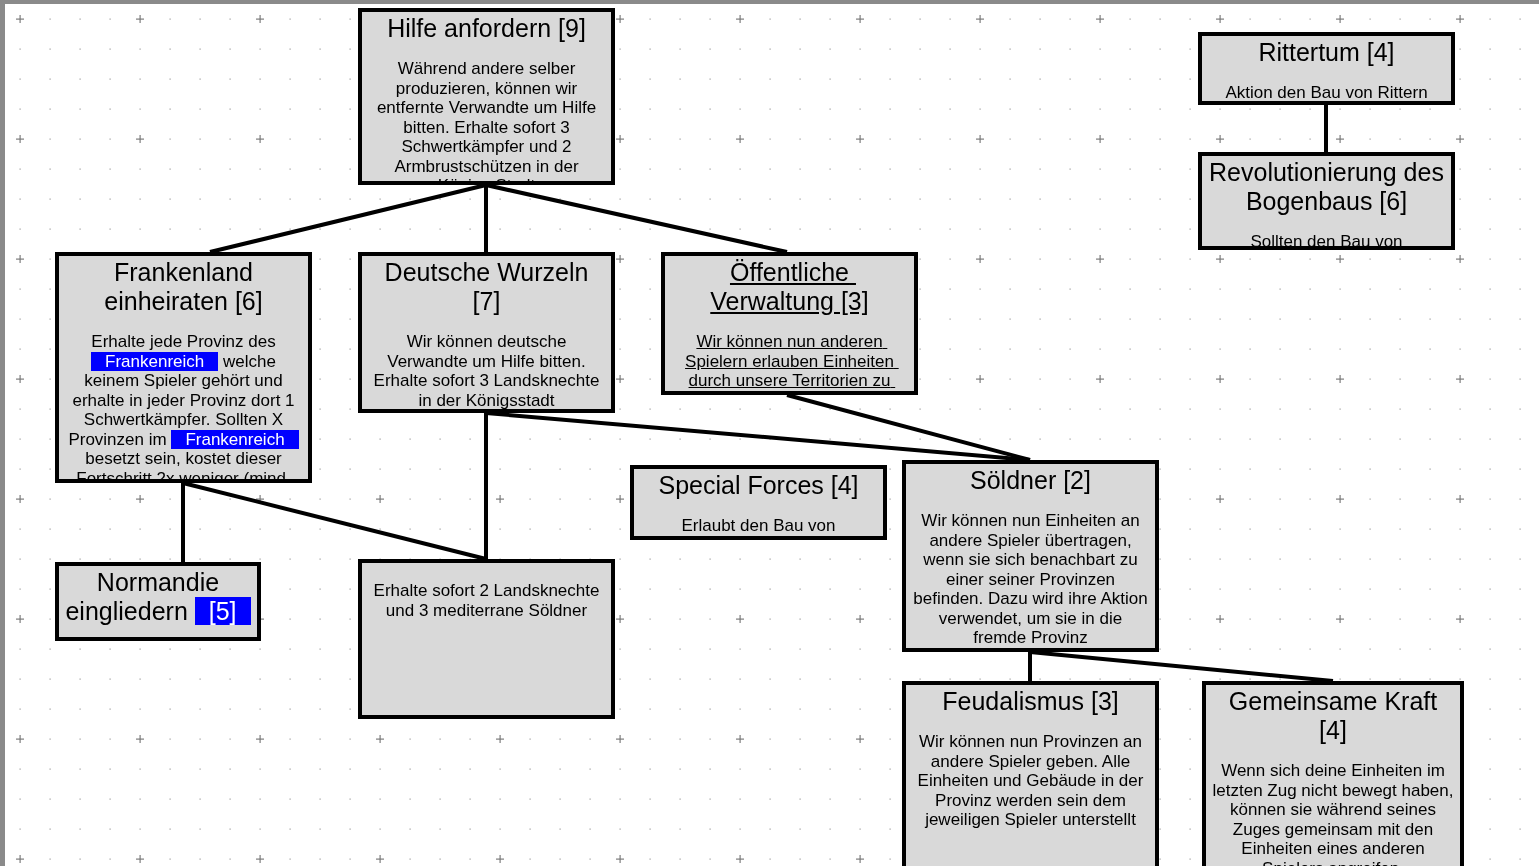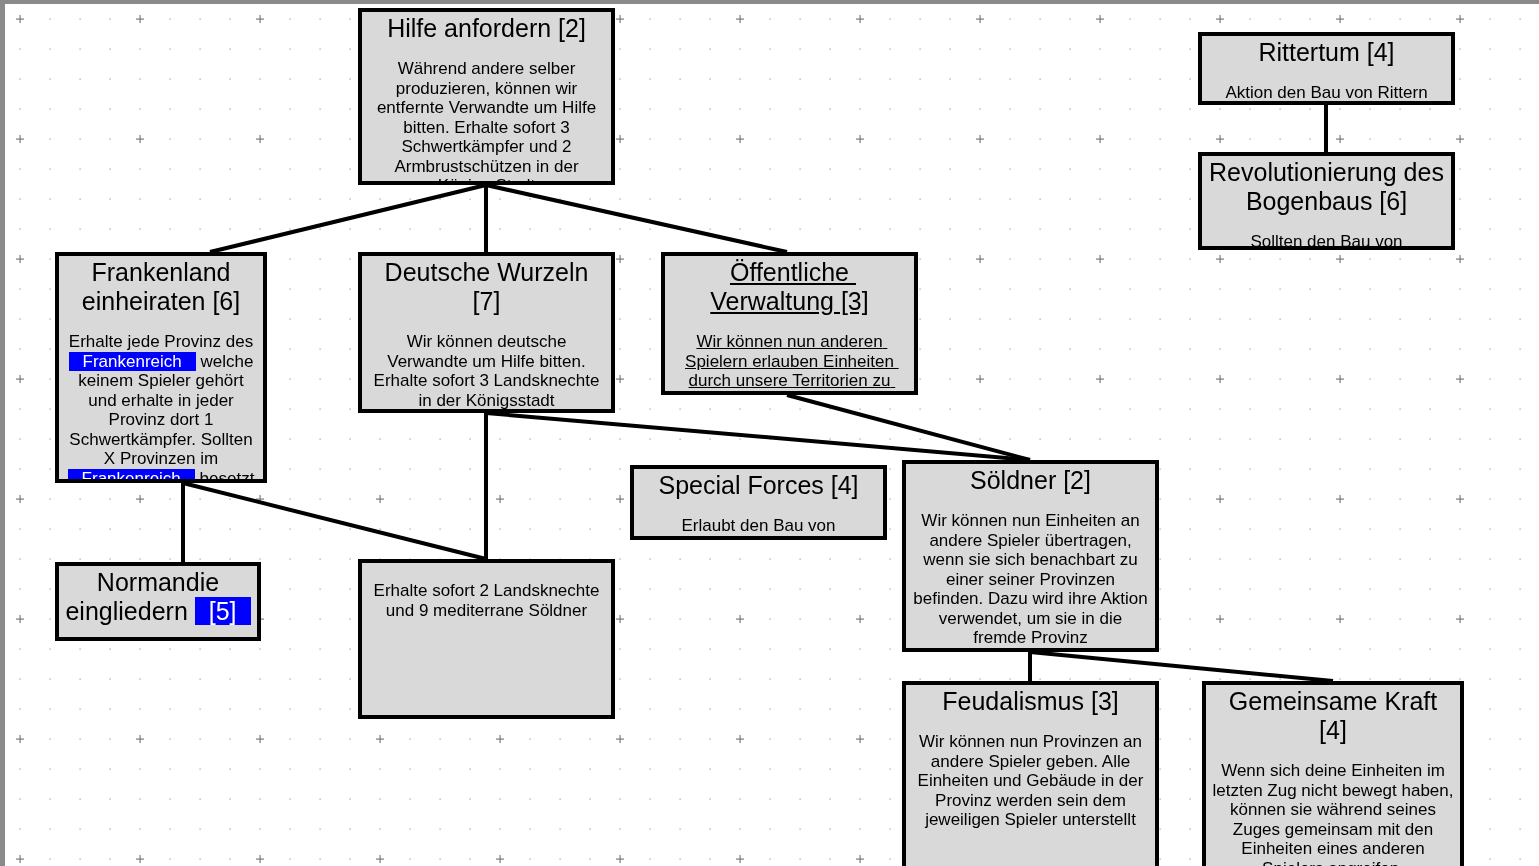--- a/index.html
+++ b/index.html
@@ -89,32 +89,32 @@
       <line x1="178" y1="479" x2="481" y2="555" stroke="#000000" stroke-width="4"></line>
       <line x1="481" y1="409" x2="481" y2="555" stroke="#000000" stroke-width="4"></line>
       <line x1="481" y1="409" x2="1025" y2="456" stroke="#000000" stroke-width="4"></line>
       <line x1="782" y1="391" x2="1025" y2="456" stroke="#000000" stroke-width="4"></line>
       <line x1="1025" y1="648" x2="1025" y2="677" stroke="#000000" stroke-width="4"></line>
       <line x1="1025" y1="648" x2="1328" y2="677" stroke="#000000" stroke-width="4"></line>
     </svg>
 
   <div id="nodes">
       <div class="node" style="left: 353px; top: 4px; width: 257px; height: 177px;">
-        <div class="title">Hilfe anfordern [2]</div>
+        <div class="title">Hilfe anfordern [9]</div>
         <div class="desc">Während andere selber produzieren, können wir entfernte Verwandte um Hilfe bitten. Erhalte sofort 3 Schwertkämpfer und 2 Armbrustschützen in der Königs-Stadt</div>
       </div>
       <div class="node" style="left: 1193px; top: 28px; width: 257px; height: 73px;">
         <div class="title">Rittertum [4]</div>
         <div class="desc">Aktion den Bau von Rittern</div>
       </div>
       <div class="node" style="left: 1193px; top: 148px; width: 257px; height: 98px;">
         <div class="title">Revolutionierung des Bogenbaus [6]</div>
         <div class="desc">Sollten den Bau von Langbogenschützen</div>
       </div>
-      <div class="node" style="left: 50px; top: 248px; width: 212px; height: 231px;">
+      <div class="node" style="left: 50px; top: 248px; width: 257px; height: 231px;">
         <div class="title">Frankenland einheiraten [6]</div>
         <div class="desc"><span>Erhalte jede Provinz des </span><span class="hl">Frankenreich</span><span> welche keinem Spieler gehört und erhalte in jeder Provinz dort 1 Schwertkämpfer. Sollten X Provinzen im </span><span class="hl">Frankenreich</span><span> besetzt sein, kostet dieser Fortschritt 2x weniger (mind. Kosten sind 2)</span></div>
       </div>
       <div class="node" style="left: 353px; top: 248px; width: 257px; height: 161px;">
         <div class="title">Deutsche Wurzeln [7]</div>
         <div class="desc">Wir können deutsche Verwandte um Hilfe bitten. Erhalte sofort 3 Landsknechte in der Königsstadt</div>
       </div>
       <div class="node" style="left: 656px; top: 248px; width: 257px; height: 143px; text-decoration: underline;">
         <div class="title">Öffentliche Verwaltung [3]</div>
         <div class="desc">Wir können nun anderen Spielern erlauben Einheiten durch unsere Territorien zu bewegen</div>
@@ -125,21 +125,21 @@
       </div>
       <div class="node" style="left: 897px; top: 456px; width: 257px; height: 192px;">
         <div class="title">Söldner [2]</div>
         <div class="desc">Wir können nun Einheiten an andere Spieler übertragen, wenn sie sich benachbart zu einer seiner Provinzen befinden. Dazu wird ihre Aktion verwendet, um sie in die fremde Provinz reinzubewegen.</div>
       </div>
       <div class="node" style="left: 50px; top: 558px; width: 206px; height: 79px;">
         <div class="title"><span>Normandie eingliedern </span><span class="hl">[5]</span></div>
         <div class="desc">Erhalte sofort 3 Normannen</div>
       </div>
       <div class="node" style="left: 353px; top: 555px; width: 257px; height: 160px;">
-        <div class="desc">Erhalte sofort 2 Landsknechte und 9 mediterrane Söldner</div>
+        <div class="desc">Erhalte sofort 2 Landsknechte und 3 mediterrane Söldner</div>
       </div>
       <div class="node" style="left: 897px; top: 677px; width: 257px; height: 189px;">
         <div class="title">Feudalismus [3]</div>
         <div class="desc">Wir können nun Provinzen an andere Spieler geben. Alle Einheiten und Gebäude in der Provinz werden sein dem jeweiligen Spieler unterstellt</div>
       </div>
       <div class="node" style="left: 1197px; top: 677px; width: 262px; height: 189px;">
         <div class="title">Gemeinsame Kraft [4]</div>
         <div class="desc">Wenn sich deine Einheiten im letzten Zug nicht bewegt haben, können sie während seines Zuges gemeinsam mit den Einheiten eines anderen Spielers angreifen.</div>
       </div>
     </div>

